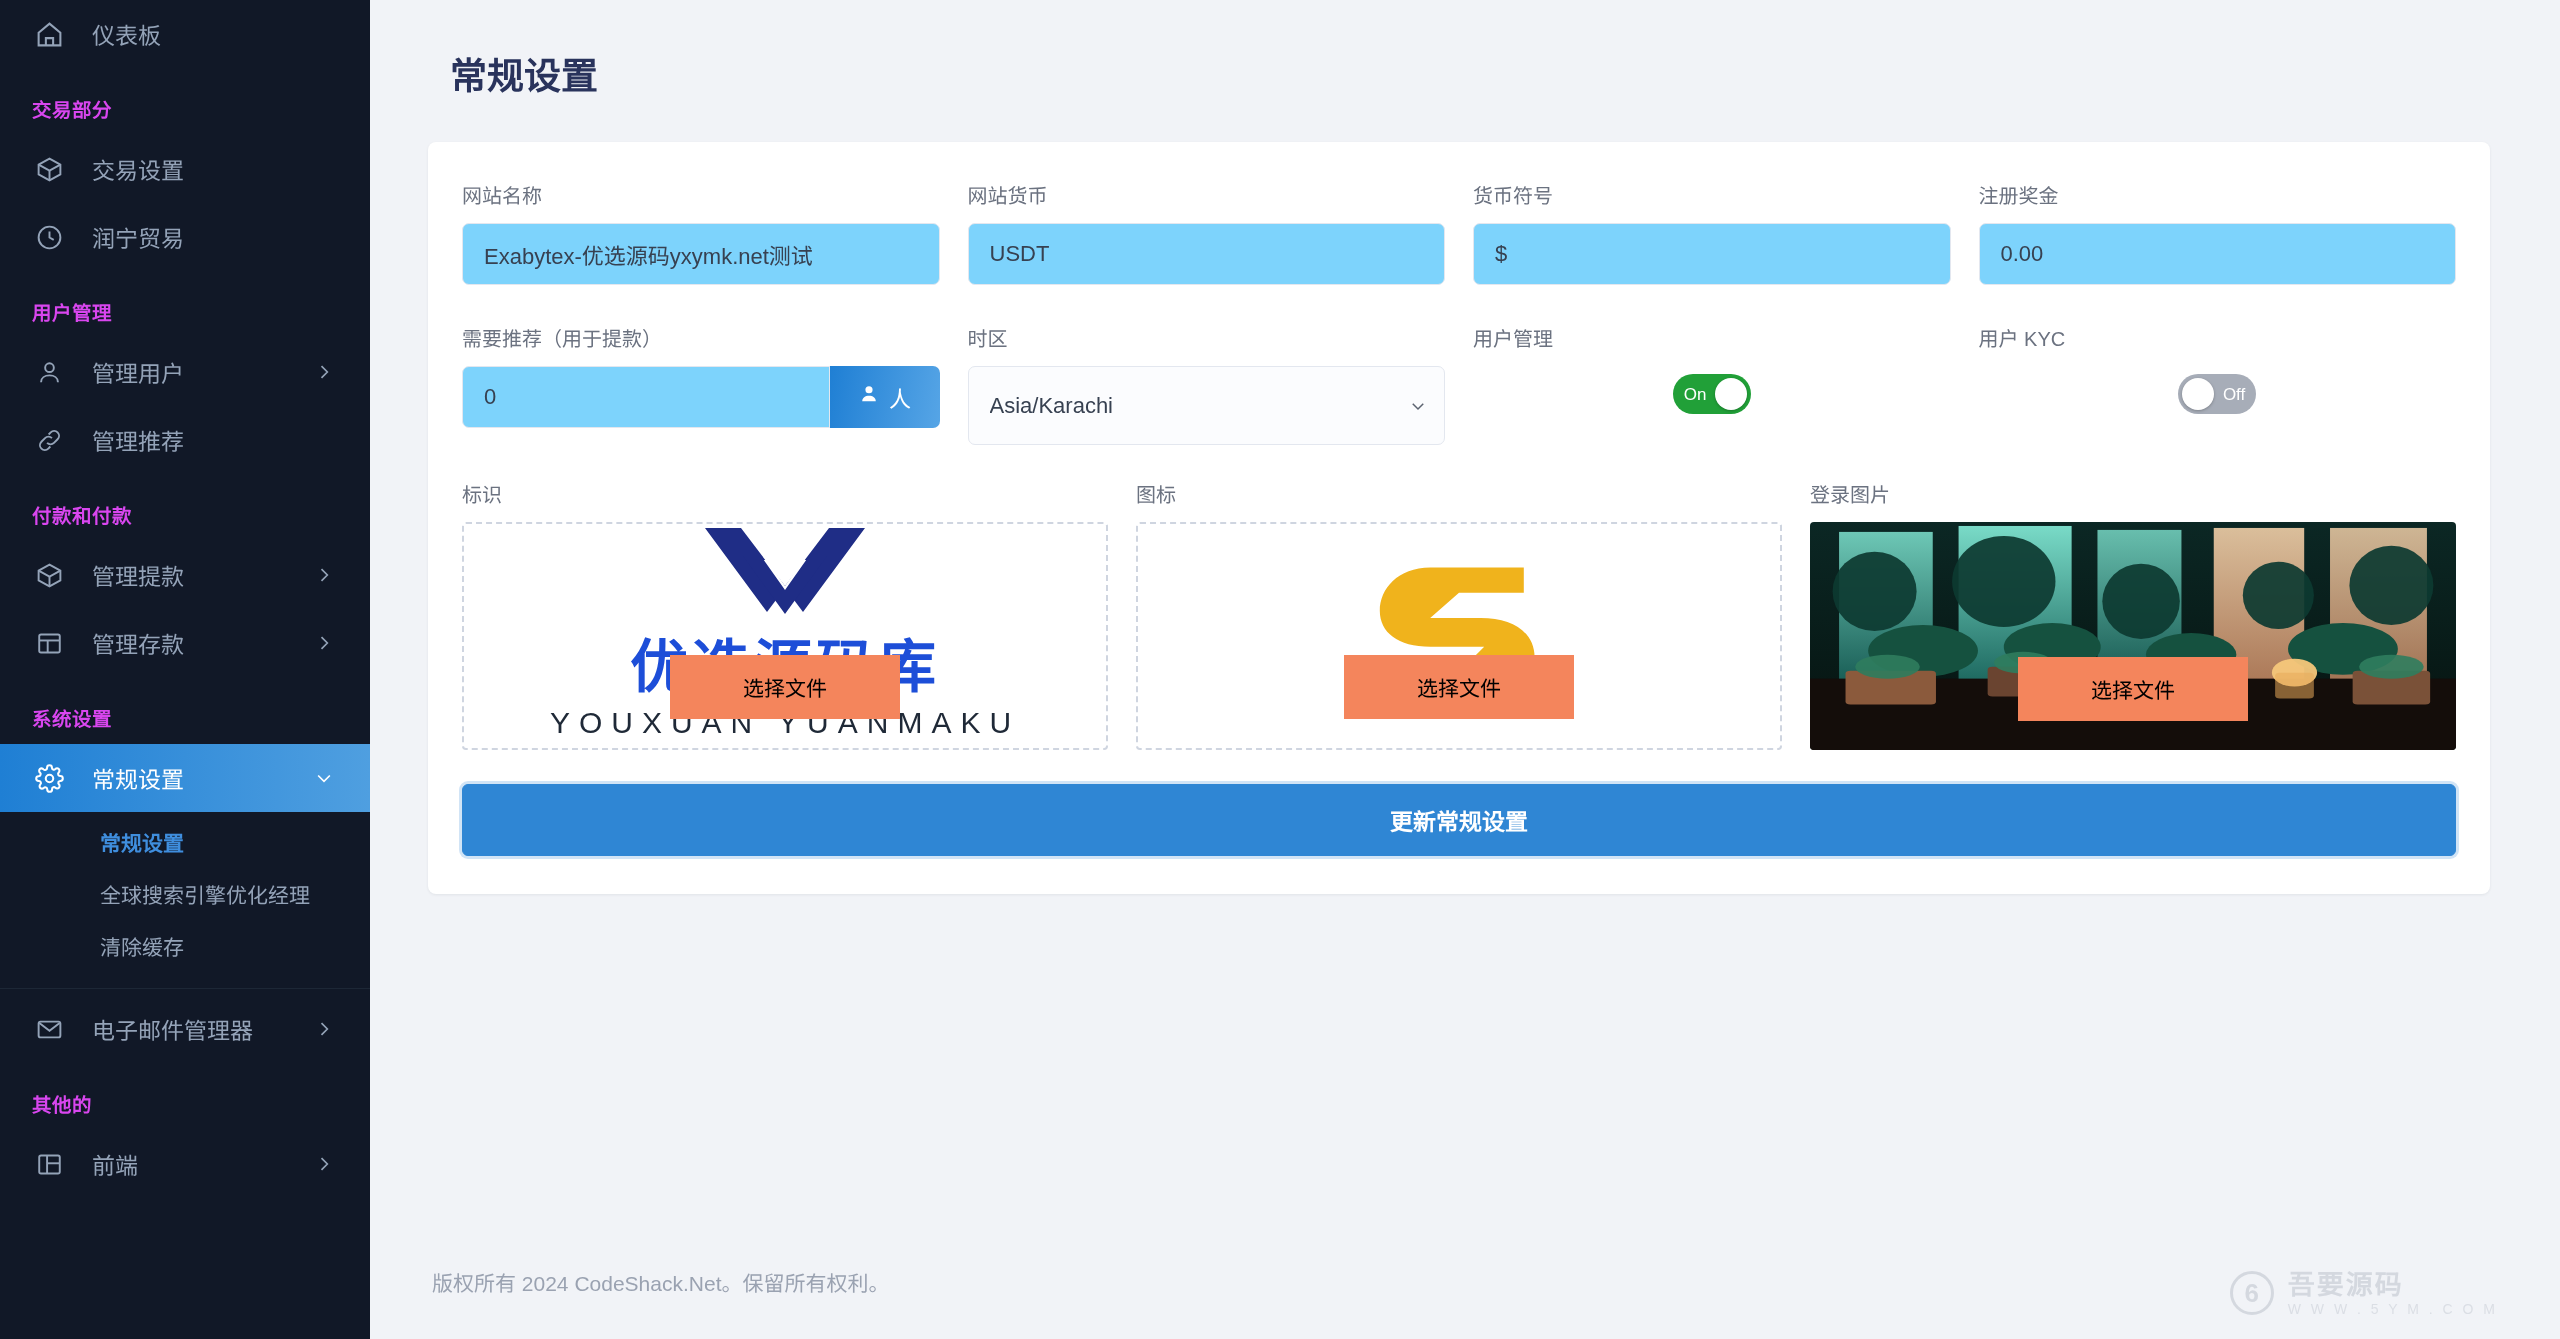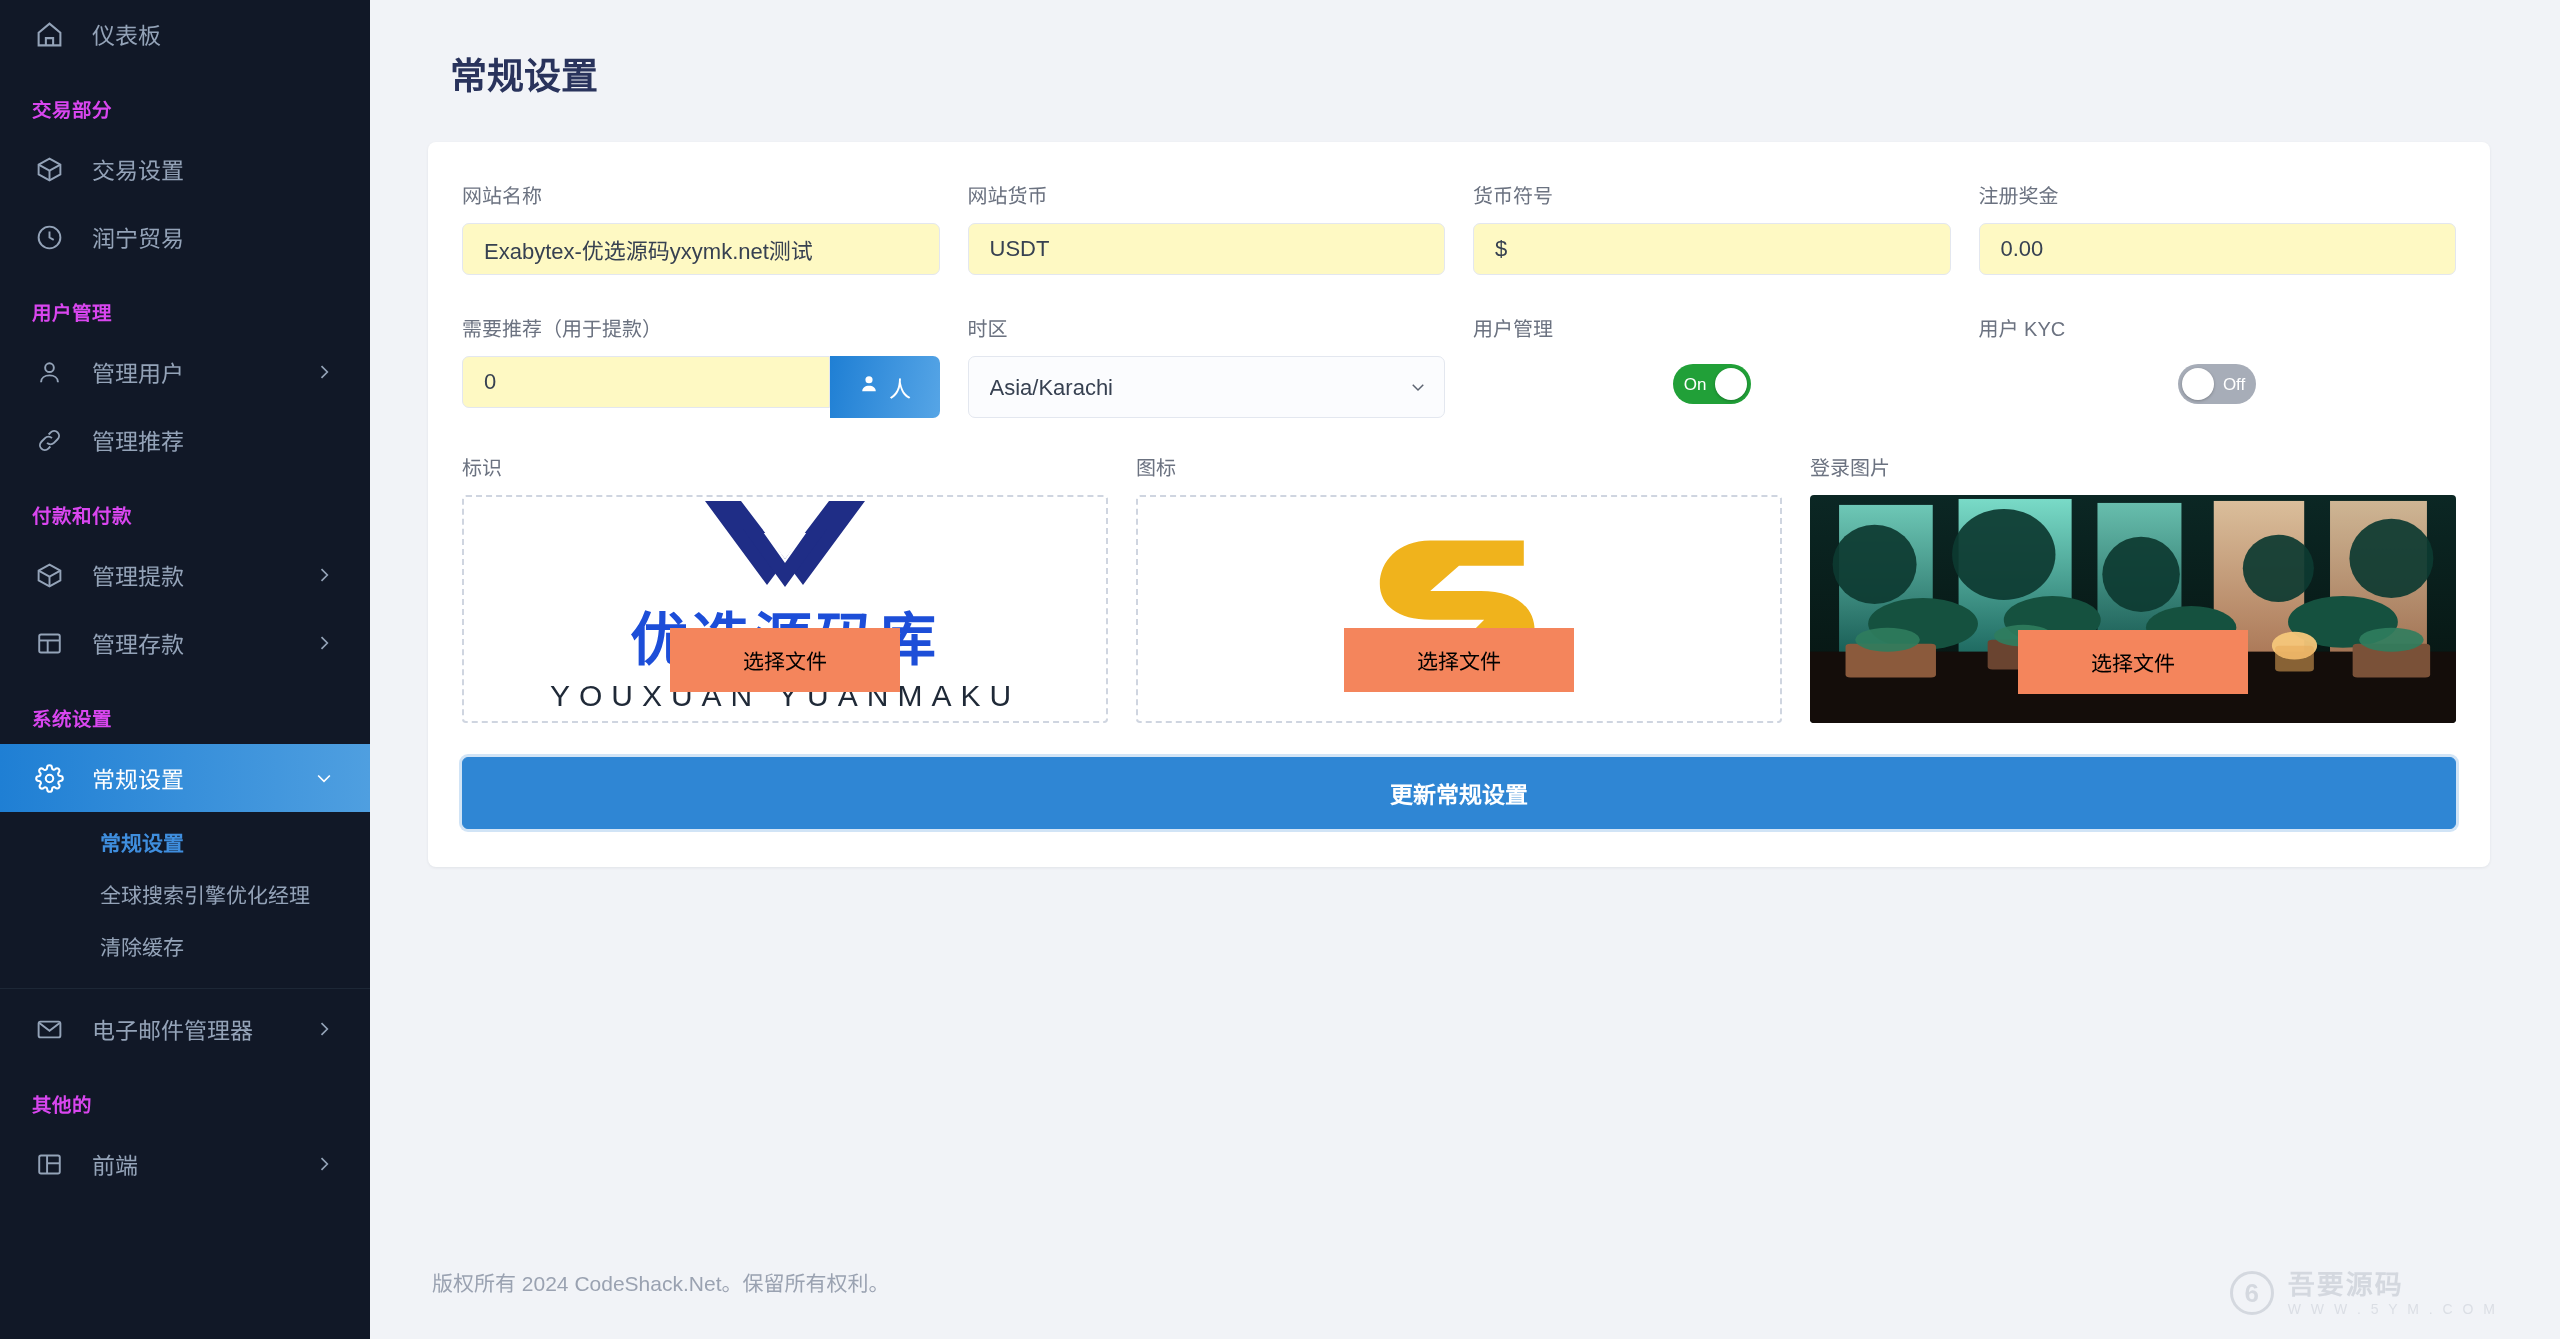--- a/index.html
+++ b/index.html
@@ -92,24 +92,24 @@
     grid-template-columns: repeat(4, 1fr);
     column-gap: 28px;
     row-gap: 0;
   }
   .field { padding-top: 8px; }
   .field-label {
     font-size: 20px; color: #6b7280;
     margin-bottom: 14px; white-space: nowrap;
   }
   .inp {
-    width: 100%; height: 52px;
+    width: 100%; height: 62px;
     border: 1px solid #e3e7ef;
     border-radius: 7px;
-    background: #fef9c3;
+    background: #7dd3fc;
     font-size: 22px; color: #374151;
     padding: 0 21px;
     font-family: inherit;
     outline: none;
   }
   .inp-group { display: flex; width: 100%; }
   .inp-group .inp {
     border-top-right-radius: 0; border-bottom-right-radius: 0;
   }
   .inp-addon {
@@ -120,21 +120,21 @@
     color: #fff;
     display: flex; align-items: center; justify-content: center;
     gap: 9px;
     font-size: 22px;
     border-top-right-radius: 7px; border-bottom-right-radius: 7px;
     cursor: pointer;
   }
   .inp-addon svg { width: 22px; height: 22px; }
   .sel-wrap { position: relative; width: 100%; }
   .sel {
-    width: 100%; height: 62px;
+    width: 100%; height: 79px;
     border: 1px solid #e3e7ef; border-radius: 7px; background: #fbfcfe;
     font-size: 22px; color: #374151; padding: 0 44px 0 21px;
     appearance: none; -webkit-appearance: none;
     font-family: inherit; outline: none; cursor: pointer;
   }
   .sel-caret {
     position: absolute; right: 18px; top: 50%; transform: translateY(-50%);
     pointer-events: none; width: 18px; height: 18px;
   }
 

